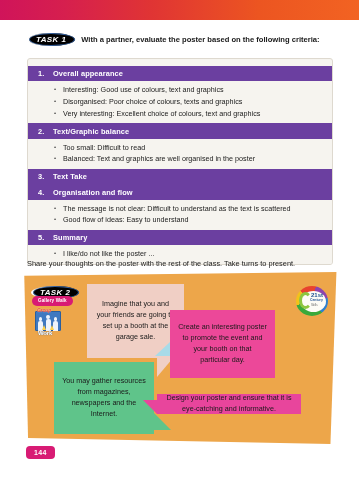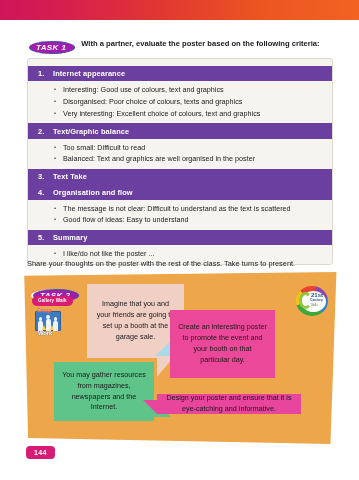--- a/index.html
+++ b/index.html
@@ -17,30 +17,29 @@
     background:linear-gradient(90deg,#d0145a 0%,#d61f4e 18%,#e03434 42%,#ec5521 72%,#f26322 100%);
   }
 
   
   .task1-row{
     position:absolute; left:27px; top:33px; width:320px;
     display:flex; align-items:center; gap:6px;
   }
   .task-pill{
     display:inline-flex; align-items:center; justify-content:center;
-    background:#a21caf;
+    background:#000000;
     color:#ffffff;
     font-style:italic; font-weight:bold;
     font-size:8px; letter-spacing:.4px;
     padding:2px 9px 2px 7px;
     border-radius:50%/50%;
     border-left:2px solid #ffffff;
     box-shadow:inset 0 0 0 1px #35619f;
     white-space:nowrap;
-    margin-top:8px;
   }
   .task1-text{
     font-size:7.6px; font-weight:bold; color:#1a1a1a; line-height:1.2;
     white-space:nowrap;
   }
 
   
   .criteria-card{
     position:absolute; left:27px; top:58px; width:306px;
     background:#f6f4ef;
@@ -212,21 +211,21 @@
     background:#ec4899;
     display:flex; align-items:center; justify-content:center;
   }
   .bubble-blue .tail{
     left:-15px; top:32px;
     border-right:15px solid #a8dbe8;
     border-top:14px solid transparent;
   }
 
   .bubble-green{
-    left:54px; top:92px; width:100px; height:59px;
+    left:54px; top:92px; width:100px; height:72px;
     background:#5fc48a;
     display:flex; align-items:center; justify-content:center;
   }
   .bubble-green .tail{
     right:-17px; bottom:4px;
     border-left:17px solid #5fc48a;
     border-top:17px solid transparent;
   }
 
   .bubble-magenta{
@@ -258,21 +257,21 @@
 
 <div class="task1-row">
   <span class="task-pill">TASK 1</span>
   <span class="task1-text">With a partner, evaluate the poster based on the following criteria:</span>
 </div>
 
 <div class="criteria-card">
 
   <div class="crit-header">
     <span class="num">1.</span>
-    <span>Internet appearance</span>
+    <span>Overall appearance</span>
   </div>
   <div class="crit-body">
     <div class="crit-item">Interesting: Good use of colours, text and graphics</div>
     <div class="crit-item">Disorganised: Poor choice of colours, texts and graphics</div>
     <div class="crit-item">Very interesting: Excellent choice of colours, text and graphics</div>
   </div>
 
   <div class="crit-header">
     <span class="num">2.</span>
     <span>Text/Graphic balance</span>

